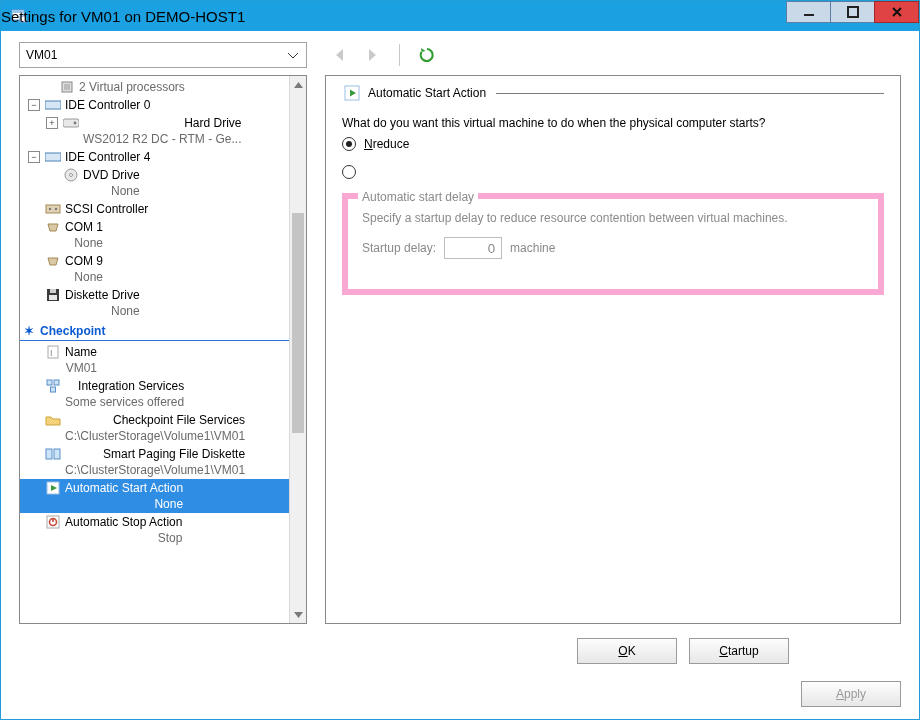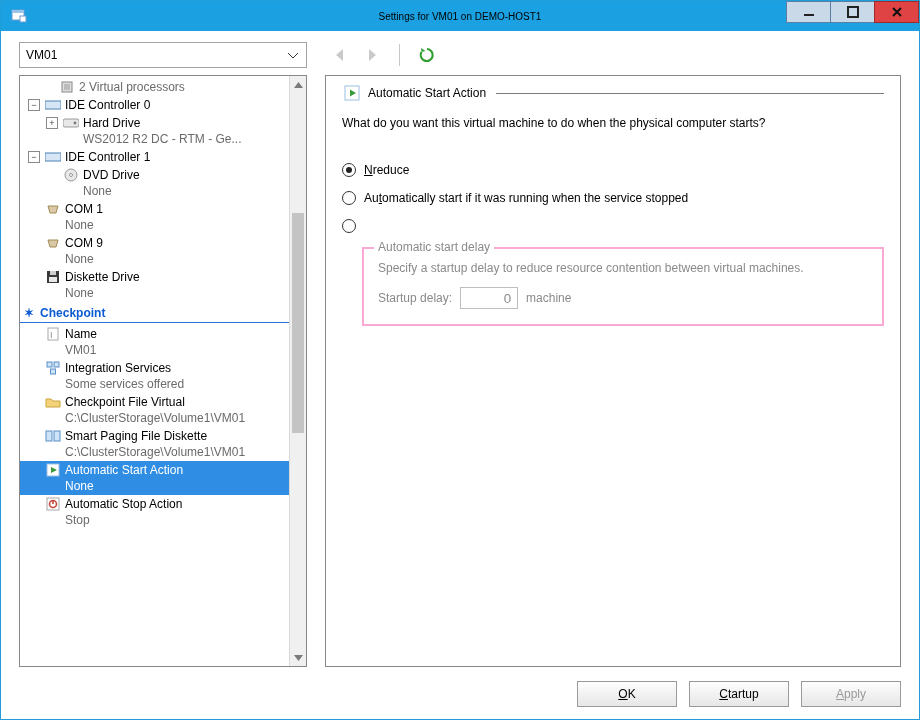--- a/index.html
+++ b/index.html
@@ -32,22 +32,21 @@
   .titlebar .sys-icon {
     width: 20px; height: 20px;
     margin-left: 8px;
     display: inline-flex;
     align-items: center;
     justify-content: center;
   }
   .titlebar .title {
     position: absolute;
     left: 0; right: 0;
-    text-align: center;
-    font-size: 10px;
+    font-size: 15px;
     color: #000;
     pointer-events: none;
   }
   .titlebar .win-buttons {
     margin-left: auto;
     display: flex;
     height: 100%;
   }
   .win-btn {
     width: 45px;
@@ -124,20 +123,21 @@
   .left-pane {
     width: 288px;
     border: 1px solid #888;
     background: #fff;
     position: relative;
     display: flex;
   }
   .tree-scroll {
     flex: 1;
     overflow: hidden;
+    text-align: right;
   }
   .scrollbar-v {
     width: 17px;
     background: #f0f0f0;
     border-left: 1px solid #d9d9d9;
     display: flex;
     flex-direction: column;
   }
   .sb-btn {
     height: 17px;
@@ -230,21 +230,21 @@
     font-size: 12px;
     color: #000;
     margin-right: 10px;
   }
   .panel-header .ph-line {
     flex: 1;
     height: 1px;
     background: #7a7a7a;
   }
   .question {
-    margin-bottom: 29px;
+    margin-bottom: 3px;
   }
   .radio-row {
     display: flex;
     align-items: center;
     margin: 4px 0 10px 0;
   }
   .radio {
     width: 14px; height: 14px;
     border: 1px solid #333;
     border-radius: 50%;
@@ -254,26 +254,25 @@
   }
   .radio.checked::after {
     content: "";
     width: 6px; height: 6px;
     background: #222;
     border-radius: 50%;
   }
   .radio-label .ul { text-decoration: underline; }
 
   .groupbox {
-    border: 2px solid #f9a8d4;
-    padding: 12px 14px 15px 14px;
+    border: 6px solid #f9a8d4;
+    padding: 12px 14px 30px 14px;
     position: relative;
     margin-top: 4px;
     color: #8a8a8a;
-    margin-left: 20px;
   }
   .groupbox .gb-title {
     position: absolute;
     top: -9px; left: 10px;
     background: #fff;
     padding: 0 4px;
     color: #8a8a8a;
     font-size: 12px;
   }
   .groupbox .desc { margin-bottom: 12px; }
@@ -299,21 +298,21 @@
   .btn {
     width: 100px;
     height: 26px;
     border: 1px solid #9a9a9a;
     background: linear-gradient(#fdfdfd, #e7e7e7);
     display: inline-flex;
     align-items: center;
     justify-content: center;
     font-size: 12px;
   }
-  .btn.disabled { color: #9a9a9a; }
+  .btn.disabled { color: #9a9a9a; margin-top: 43px; }
   .btn .ul { text-decoration: underline; }
 </style>
 </head>
 <body>
 
 <div class="window">
 
   <div class="titlebar">
     <span class="sys-icon">
       <svg width="16" height="16" viewBox="0 0 16 16">
@@ -418,37 +417,48 @@
             </div>
 
             <div class="row">
               <span class="spacer" style="width:4px"></span>
               <span class="expander">−</span>
               <span class="icon">
                 <svg width="16" height="12">
                     <rect x="0" y="2" width="16" height="8" fill="#d7e6f5" stroke="#4b82b8"></rect>
                   </svg>
               </span>
-              <span class="label">IDE Controller 1</span>
+              <span class="label">IDE Controller 4</span>
             </div>
 
             <div class="row">
               <span class="spacer" style="width:38px"></span>
               <span class="icon">
                 <svg width="14" height="14">
                     <circle cx="7" cy="7" r="6" fill="#e8e8e8" stroke="#999"></circle>
                     <circle cx="7" cy="7" r="1.5" fill="#fff" stroke="#999"></circle>
                   </svg>
               </span>
               <span>
                 <span class="label">DVD Drive</span><br>
                 <span class="sub">None</span>
               </span>
             </div>
 
+            <div class="row">
+              <span class="spacer" style="width:20px"></span>
+              <span class="icon">
+                <svg width="16" height="14">
+                    <rect x="1" y="3" width="14" height="8" fill="#e0d2b6" stroke="#a48a54"></rect>
+                    <circle cx="5" cy="7" r="1.2" fill="#777"></circle>
+                    <circle cx="11" cy="7" r="1.2" fill="#777"></circle>
+                  </svg>
+              </span>
+              <span class="label">SCSI Controller</span>
+            </div>
 
             <div class="row">
               <span class="spacer" style="width:20px"></span>
               <span class="icon">
                 <svg width="16" height="14">
                     <path d="M3 4 L13 4 L11 11 L5 11 Z" fill="#d9c9a6" stroke="#a48a54"></path>
                   </svg>
               </span>
               <span>
                 <span class="label">COM 1</span><br>
@@ -519,21 +529,21 @@
             </div>
 
             <div class="row">
               <span class="spacer" style="width:20px"></span>
               <span class="icon">
                 <svg width="16" height="14">
                     <path d="M1 4 L6 4 L8 6 L15 6 L15 12 L1 12 Z" fill="#f4d27a" stroke="#c9a43a"></path>
                   </svg>
               </span>
               <span>
-                <span class="label">Checkpoint File Virtual</span><br>
+                <span class="label">Checkpoint File Services</span><br>
                 <span class="sub">C:\ClusterStorage\Volume1\VM01</span>
               </span>
             </div>
 
             <div class="row">
               <span class="spacer" style="width:20px"></span>
               <span class="icon">
                 <svg width="16" height="14">
                     <rect x="1" y="2" width="6" height="10" fill="#cde3f7" stroke="#5b8fc7"></rect>
                     <rect x="9" y="2" width="6" height="10" fill="#cde3f7" stroke="#5b8fc7"></rect>
@@ -605,24 +615,20 @@
           <span class="ph-line"></span>
         </div>
 
         <div class="question">What do you want this virtual machine to do when the physical computer starts?</div>
 
         <div class="radio-row">
           <span class="radio checked"></span>
           <span class="radio-label"><span></span><span class="ul">N</span><span>reduce</span></span>
         </div>
 
-        <div class="radio-row">
-          <span class="radio"></span>
-          <span class="radio-label"><span>Au</span><span class="ul">t</span><span>omatically start if it was running when the service stopped</span></span>
-        </div>
 
         <div class="radio-row">
           <span class="radio"></span>
         </div>
 
         <div class="groupbox">
           <span class="gb-title">Automatic start delay</span>
           <div class="desc">Specify a startup delay to reduce resource contention between virtual machines.</div>
           <div class="delay-row">
             <span><span></span><span class="ul">S</span><span>tartup delay:</span></span>

